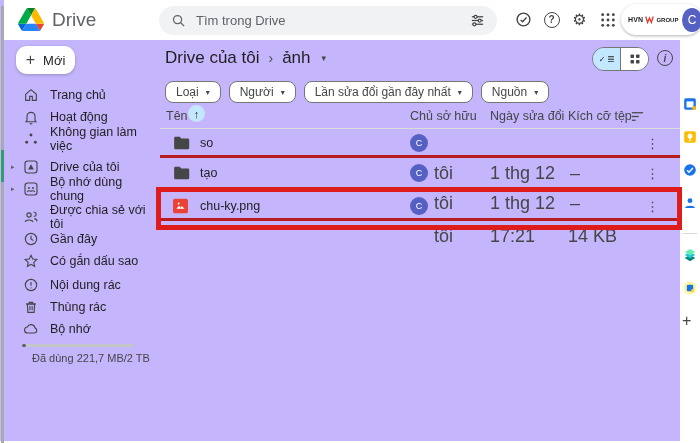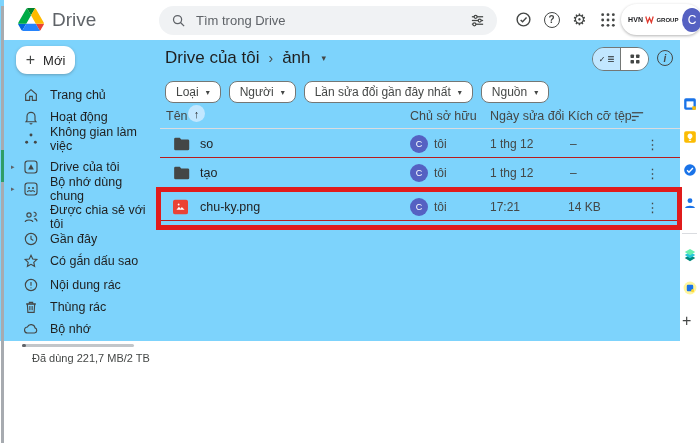--- a/index.html
+++ b/index.html
@@ -1,18 +1,18 @@
 <!DOCTYPE html>
 <html><head>
 <meta charset="utf-8">
 <style>
   * { margin:0; padding:0; box-sizing:border-box; }
   html,body { width:700px; height:443px; }
   body { font-family:"Liberation Sans", sans-serif; background:#fff; color:#1f1f1f; overflow:hidden; }
-  .screen { position:relative; width:700px; height:341px; background:#7dd3fc; }
+  .screen { position:relative; width:700px; height:441px; background:#c4b5fd; }
   .abs { position:absolute; }
 
   
   .edge-line { left:1px; top:6px; width:3px; height:437px; background:#a7abb0; }
   .edge-green { left:1px; top:150px; width:3px; height:32px; background:#2f9e68; }
 
   
   .topbar { left:4px; top:0; width:696px; height:40px; background:#fff; display:flex; align-items:center; }
   .logo-wrap { position:absolute; left:14px; top:8px; display:flex; align-items:center; gap:8px; }
   .logo-text { font-size:19px; color:#5f6368; }
@@ -53,24 +53,24 @@
 
   .chips { left:165px; top:81px; display:flex; gap:8px; }
   .chip { height:22px; border:1px solid #747775; border-radius:8px; display:flex; align-items:center; gap:7px; padding:0 10px; font-size:12px; color:#444746; background:#fff; }
   .chip .caret { font-size:8px; color:#444746; }
 
   .th { font-size:12.5px; color:#444746; }
   .sort-circle { left:188px; top:105px; width:17px; height:17px; border-radius:50%; background:#c2e7ff; display:flex; align-items:center; justify-content:center; font-size:11px; color:#1f1f1f; }
   .thead-divider { left:160px; top:128px; width:522px; height:1px; background:#dadce0; }
 
   .trow { left:160px; width:522px; height:27px; }
-  .trow.bordered { border-bottom:1px solid #b91c1c; }
+  .trow.bordered { border-bottom:3px solid #b91c1c; }
   .cell { position:absolute; top:50%; transform:translateY(-50%); }
   .fname { font-size:12.5px; color:#1f1f1f; }
-  .sub { font-size:12px; color:#444746; }
+  .sub { font-size:18px; color:#444746;margin-top:30px; }
   .dots { font-size:13px; color:#444746; letter-spacing:0; }
 
   .red-box { left:156px; top:187px; width:526px; height:43px; border:5px solid #e01b1b; z-index:10; pointer-events:none; }
 
   
   .rail { left:680px; top:40px; width:20px; height:403px; background:#fff; }
   .rail-ic { position:absolute; left:3px; width:14px; height:14px; }
   .rail-divider { position:absolute; left:2px; top:193px; width:15px; height:1px; background:#dadce0; }
   .rail-plus { position:absolute; left:2px; top:272px; font-size:16px; color:#444746; }
 

